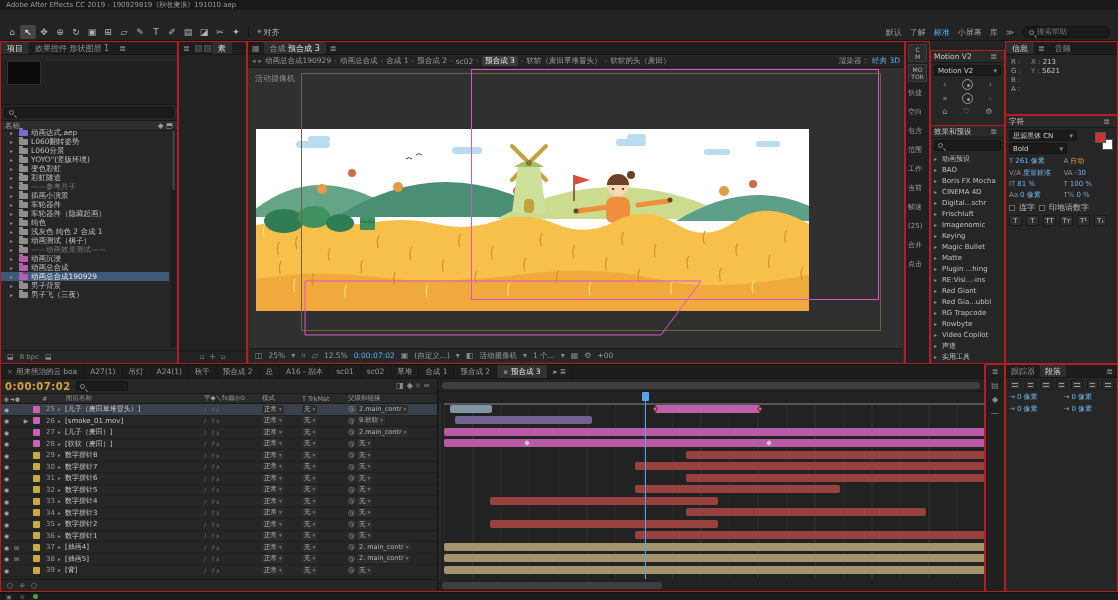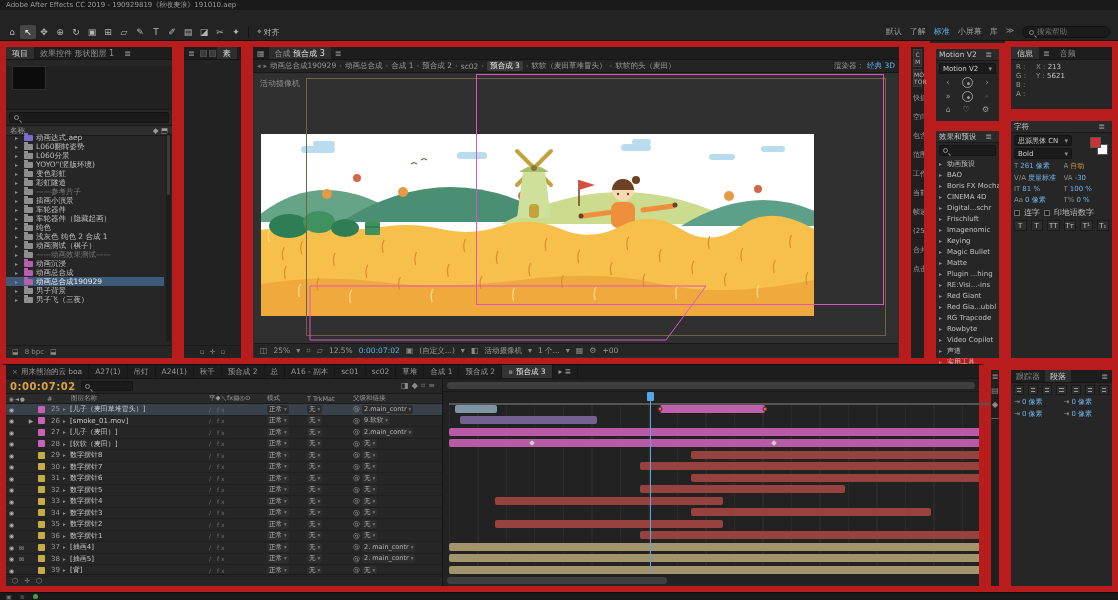--- a/index.html
+++ b/index.html
@@ -1,31 +1,31 @@
 <!DOCTYPE html>
 <html><head>
 <meta charset="utf-8">
 <style>
 *{box-sizing:border-box;margin:0;padding:0}
 html,body{background:#0d0d0d}
 #app{position:relative;width:1118px;height:600px;background:#232323;font-family:"DejaVu Sans",sans-serif;font-size:8px;color:#bfbfbf;overflow:hidden}
-.panel{position:absolute;background:#262626;border:6px solid #b91c1c}
+.panel{position:absolute;background:#262626;border:1px solid #b91c1c}
 .dim{color:#8f8f8f}
 .flex{display:flex;align-items:center}
 
 #titlebar{position:absolute;top:0;left:0;right:0;height:10px;background:#191919;color:#9a9a9a;font-size:7px;line-height:10px;padding-left:6px;white-space:nowrap;overflow:hidden}
 #menubar{position:absolute;top:10px;left:0;right:0;height:14px;background:#282828;display:flex;align-items:center;border-bottom:1px solid #1a1a1a}
 .appicon{display:inline-block;width:13px;height:11px;background:#2a2a3f;color:#b0a7f0;font-size:7px;text-align:center;line-height:11px;margin:0 2px 0 3px;border-radius:2px}
 .menu-item{padding:0 7px;font-size:8.5px;color:#c8c8c8}
 #toolbar{position:absolute;top:24px;left:0;right:0;height:17px;background:#232323;border-bottom:1px solid #151515;display:flex;align-items:center;gap:1px;padding:0 4px}
 .tool{width:16px;height:14px;line-height:14px;text-align:center;color:#b5b5b5;font-size:9px;border-radius:2px}
 .tool.active{background:#454545;color:#fff}
 .tb-sep{width:1px;height:11px;background:#141414;margin:0 3px}
 #snap{display:flex;align-items:center;gap:2px;color:#b5b5b5;font-size:8px;margin-left:4px}
-#toolbar-right{margin-left:auto;display:flex;align-items:flex-start;gap:8px;padding-right:4px}
+#toolbar-right{margin-left:auto;display:flex;align-items:center;gap:8px;padding-right:4px}
 .ws{font-size:8px;color:#9a9a9a}
 .ws.active{color:#5db3f0}
 #help-search{display:flex;align-items:center;gap:3px;background:#1b1b1b;border:1px solid #111;border-radius:7px;height:12px;padding:0 6px;color:#777;font-size:7.5px;width:88px}
 .lens{width:5px;height:5px;border:1px solid #888;border-radius:50%;position:relative;flex:none}
 .lens::after{content:"";position:absolute;width:3px;height:1px;background:#888;transform:rotate(45deg);left:4px;top:5px}
 
 .ptabs{height:13px;background:#1d1d1d;display:flex;align-items:stretch;border-bottom:1px solid #161616}
 .ptab{padding:0 6px;font-size:8px;color:#8f8f8f;line-height:13px;white-space:nowrap}
 .ptab.active{background:#2e2e2e;color:#d8d8d8}
 .hamb{color:#8f8f8f;font-size:8px;line-height:13px;padding:0 4px}
@@ -71,21 +71,21 @@
 #guide-rect{position:absolute;left:52px;top:4px;width:580px;height:258px;border:1px solid #6e6340;z-index:3;pointer-events:none}
 #mask-rect{position:absolute;left:222px;top:0;width:408px;height:231px;border:1px solid #e052c8;z-index:4}
 #mask-lines{position:absolute;left:0;top:0;z-index:4;pointer-events:none}
 #viewer-bottom{position:absolute;bottom:1px;left:1px;right:1px;height:14px;background:#262626;border-top:1px solid #191919;display:flex;align-items:center;gap:6px;padding:0 6px;font-size:7.5px;color:#9a9a9a;white-space:nowrap;overflow:hidden}
 .vb-blue{color:#5db3f0}
 .vb-ic{color:#8a8a8a;font-size:8px}
 
 #mstrip{left:905px;top:41px;width:25px;height:323px;background:#202020}
 .mbox{margin:2px;background:#2c2c2c;border:1px solid #3d3d3d;color:#b5b5b5;font-size:6px;text-align:center;padding:1px 0;line-height:7px}
 .plabel{font-size:7px;color:#9a9a9a;padding:0 2px;height:19px;line-height:19px;white-space:nowrap;overflow:hidden}
-#motion{left:930px;top:43px;width:75px;height:84px}
+#motion{left:930px;top:50px;width:75px;height:84px}
 #motion .hd,#effects .hd,#character .hd{height:12px;display:flex;align-items:center;padding:0 3px;font-size:7.5px;color:#c8c8c8;border-bottom:1px solid #191919;background:#2a2a2a}
 .cselect{background:#1b1b1b;border:1px solid #141414;border-radius:2px;height:11px;display:flex;align-items:center;justify-content:space-between;padding:0 3px;font-size:7px;color:#d0d0d0;margin:2px 3px}
 .widget-row{display:flex;align-items:center;justify-content:space-around;margin:3px 4px}
 .wcircle{width:11px;height:11px;border:1px solid #9a9a9a;border-radius:50%;position:relative}
 .wcircle::after{content:"";position:absolute;left:4px;top:4px;width:3px;height:3px;background:#9a9a9a;border-radius:50%}
 .chev{color:#9a9a9a;font-size:8px}
 #effects{left:930px;top:125px;width:75px;height:239px}
 #fx-search{height:11px;margin:2px 3px;background:#1b1b1b;border:1px solid #141414;border-radius:2px;display:flex;align-items:center;gap:3px;padding:0 3px}
 .egroup{height:11px;display:flex;align-items:center;gap:2px;padding-left:3px;font-size:7px;color:#c0c0c0;white-space:nowrap;overflow:hidden}
 #info{left:1005px;top:41px;width:113px;height:74px}

